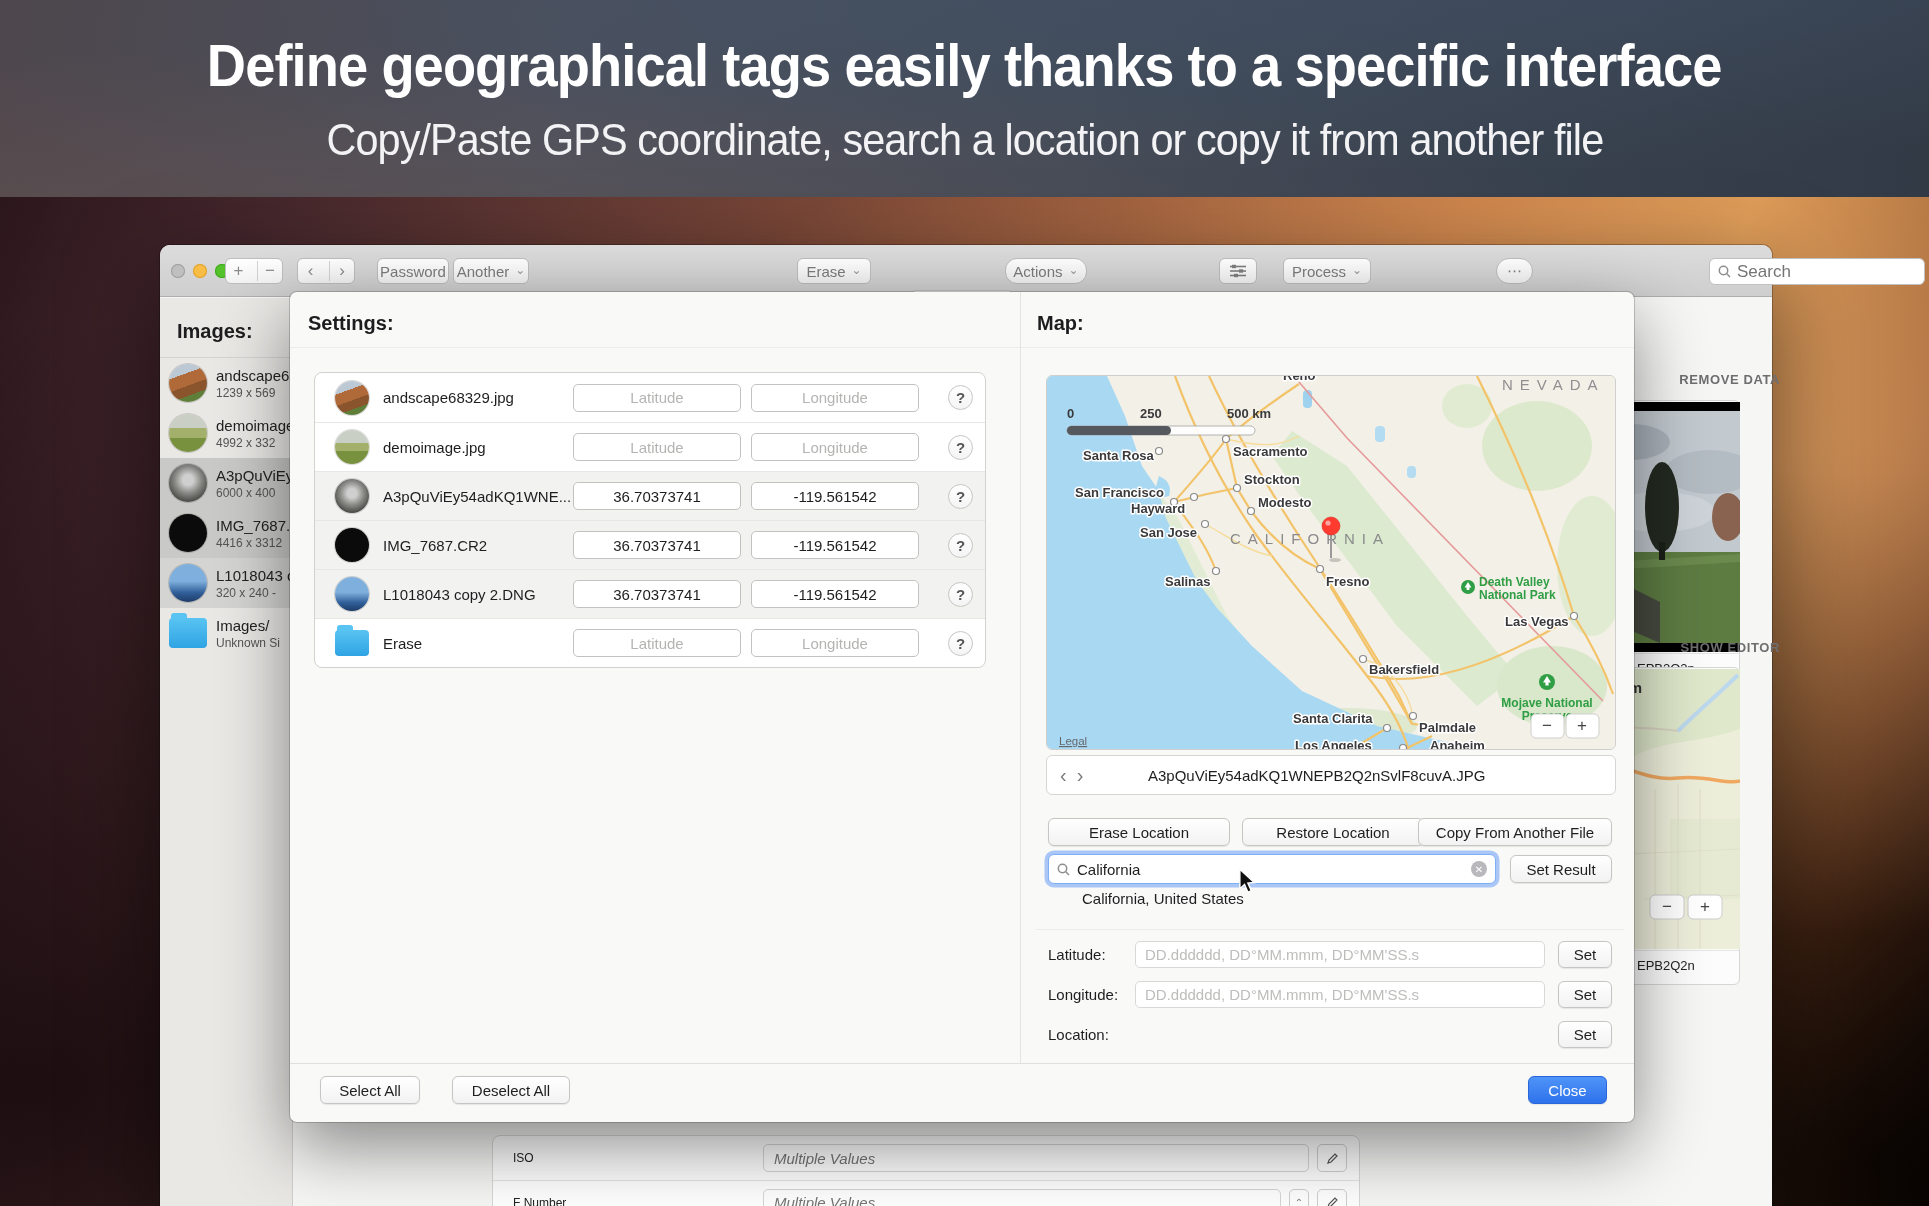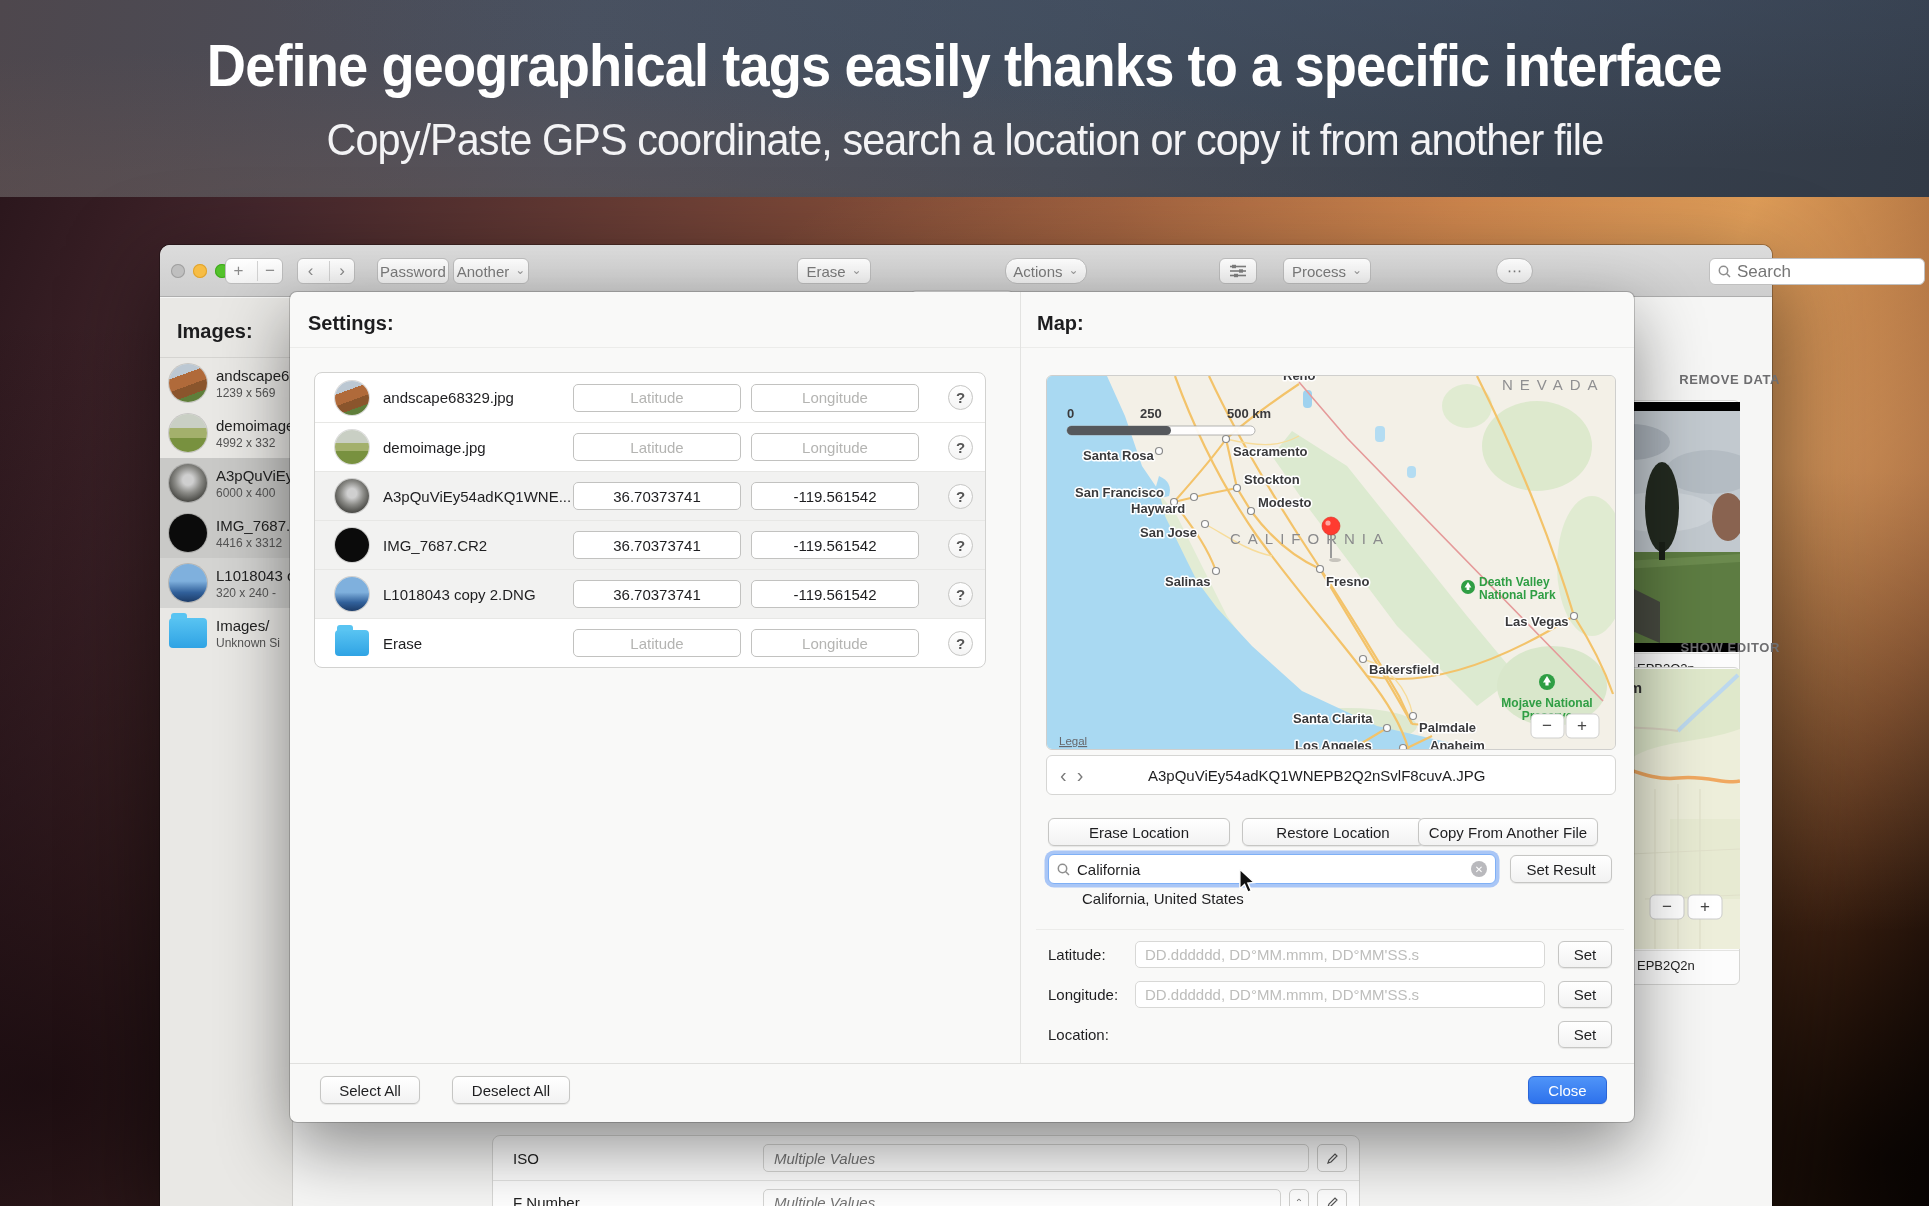--- a/index.html
+++ b/index.html
@@ -66,21 +66,21 @@
 
   
   .rp-title { font-size:13px; font-weight:bold; letter-spacing:.6px; color:#6e6e70; }
   .card { background:#fcfcfc; border:1px solid #d6d6d4; border-radius:6px; }
   .card-label { font-size:13px; color:#222; padding:7px 0 7px 38px; border-top:1px solid #e4e4e2; white-space:nowrap; }
 
   
   .meta-box { left:492px; top:1135px; width:868px; background:#fff; border:1px solid #d8d8d6; border-radius:8px; }
   .meta-row { height:44px; display:flex; align-items:center; padding:0 12px 0 20px; }
   .meta-row + .meta-row { border-top:1px solid #e6e6e4; }
-  .meta-label { width:250px; font-size:15px; color:#222; }
+  .meta-label { width:250px; font-size:12px; color:#222; }
   .meta-field { flex:1; height:28px; border:1px solid #d6d6d4; border-radius:5px; background:#fff;
     display:flex; align-items:center; padding:0 10px; }
   .meta-field input { border:none; outline:none; width:100%; font-size:15px; font-style:italic;
     color:#9a9a9a; font-family:"Liberation Sans",sans-serif; background:transparent; }
   .icon-btn { width:30px; height:28px; margin-left:8px; background:#fff; border:1px solid #cfcfcd;
     border-radius:5px; display:flex; align-items:center; justify-content:center; color:#555; }
 
   
   .sheet { left:290px; top:292px; width:1344px; height:830px; background:#f9f9f8; border-radius:7px;
     box-shadow:0 25px 70px rgba(0,0,0,.45), 0 0 0 1px rgba(0,0,0,.18); }
@@ -507,21 +507,21 @@
   </div>
 
   <div class="fname-bar">
     <span class="nav-ar" style="margin-left:8px;">‹</span>
     <span class="nav-ar">›</span>
     <div class="fname" style="margin-right:70px;">A3pQuViEy54adKQ1WNEPB2Q2nSvlF8cuvA.JPG</div>
   </div>
 
   <div class="abs mac-btn" style="left:758px;top:526px;width:182px;height:28px;">Erase Location</div>
   <div class="abs mac-btn" style="left:952px;top:526px;width:182px;height:28px;">Restore Location</div>
-  <div class="abs mac-btn" style="left:1128px;top:526px;width:180px;height:28px;">Copy From Another File</div>
+  <div class="abs mac-btn" style="left:1128px;top:526px;width:194px;height:28px;">Copy From Another File</div>
 
   <div class="gsearch">
     <svg width="13" height="13" viewBox="0 0 13 13">
       <circle cx="5.5" cy="5.5" r="4.2" fill="none" stroke="#8e8e8e" stroke-width="1.5"></circle>
       <line x1="8.8" y1="8.8" x2="12" y2="12" stroke="#8e8e8e" stroke-width="1.5"></line>
     </svg>
     <input value="California" style="">
     <div class="clear-btn">✕</div>
   </div>
   <div class="abs mac-btn" style="left:1220px;top:563px;width:102px;height:28px;">Set Result</div>

